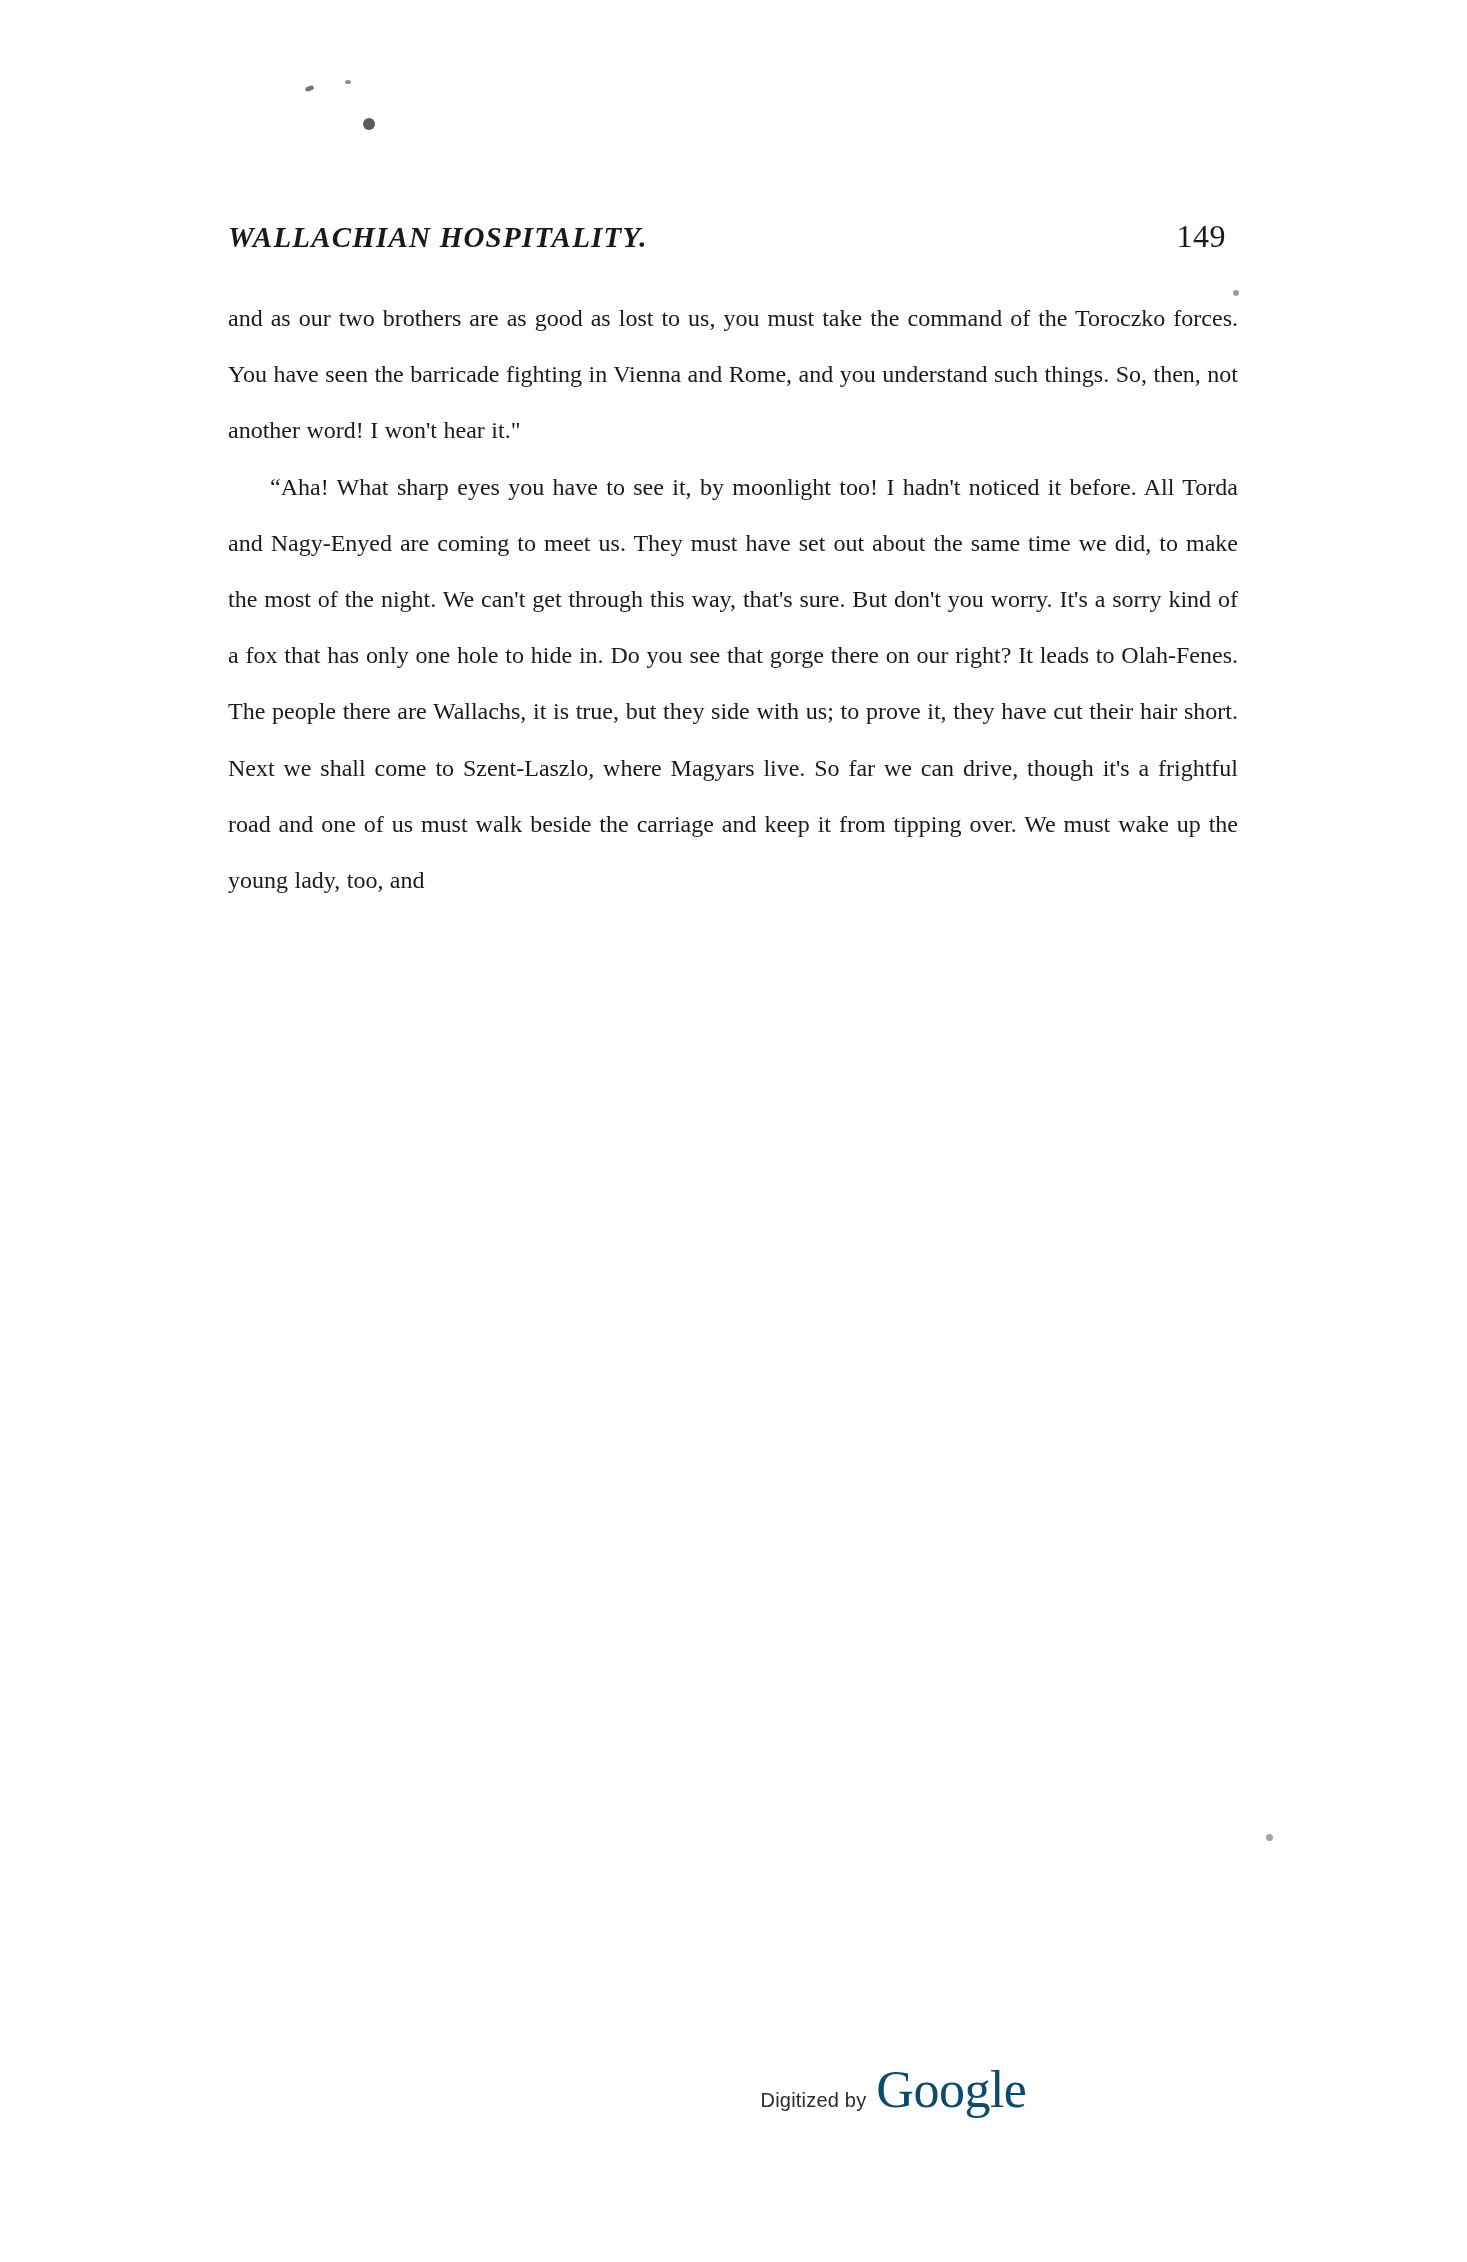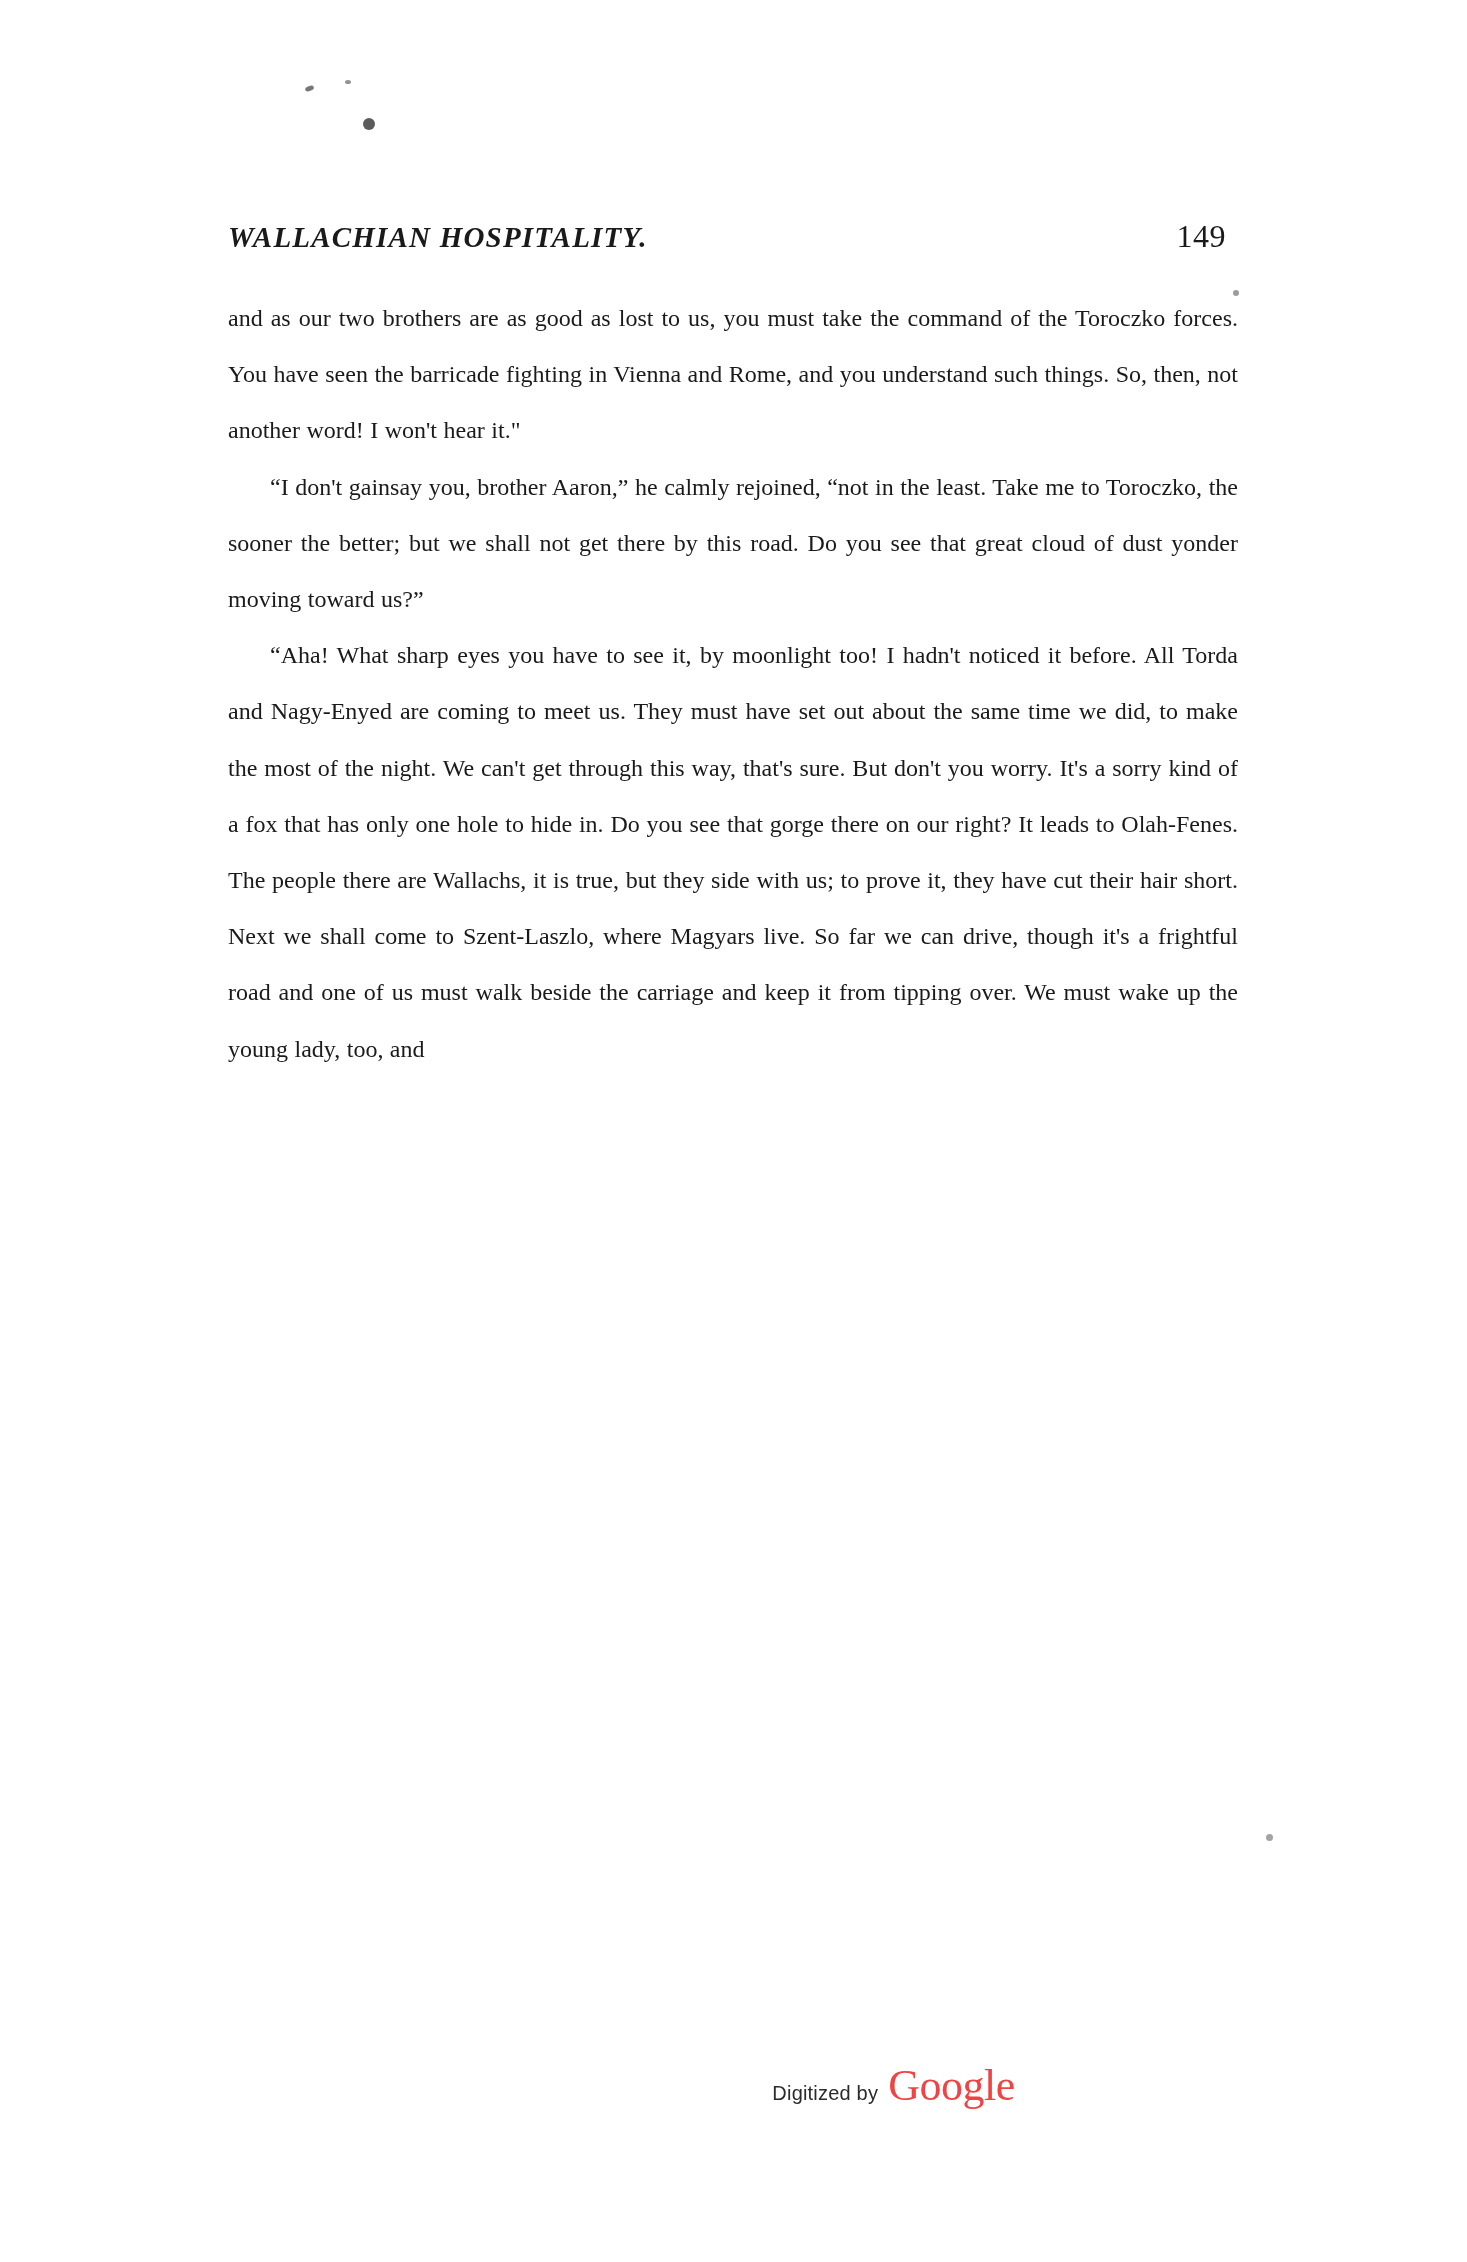--- a/index.html
+++ b/index.html
@@ -88,22 +88,22 @@
   }
   .dig-by {
     font-family: "Liberation Sans", sans-serif;
     font-size: 20px;
     color: #2b2b2b;
     letter-spacing: 0.2px;
     vertical-align: baseline;
   }
   .google-word {
     font-family: "Liberation Serif", serif;
-    font-size: 44px;
-    color: #ef4444;
+    font-size: 52px;
+    color: #0c4a6e;
     letter-spacing: -0.5px;
     vertical-align: baseline;
     margin-left: 10px;
   }
 </style>
 </head>
 <body>
 
 <div class="page">
 
@@ -113,21 +113,20 @@
   <span class="speck speck-d"></span>
   <span class="speck speck-e"></span>
 
   <div class="header">
     <span class="running-title">WALLACHIAN HOSPITALITY.</span>
     <span class="folio">149</span>
   </div>
 
   <div class="body-text">
     <p>and as our two brothers are as good as lost to us, you must take the command of the Toroczko forces. You have seen the barricade fighting in Vienna and Rome, and you understand such things.  So, then, not another word!   I won't hear it."</p>
-    <p class="indent">“I don't gainsay you, brother Aaron,” he calmly rejoined, “not in the least.   Take me to Toroczko, the sooner the better; but we shall not get there by this road.   Do you see that great cloud of dust yonder moving toward us?”</p>
     <p class="indent">“Aha!  What sharp eyes you have to see it, by moonlight too!  I hadn't noticed it before.  All Torda and Nagy-Enyed are coming to meet us. They must have set out about the same time we did, to make the most of the night.  We can't get through this way, that's sure.  But don't you worry. It's a sorry kind of a fox that has only one hole to hide in.  Do you see that gorge there on our right? It leads to Olah-Fenes.  The people there are Wallachs, it is true, but they side with us; to prove it, they have cut their hair short.  Next we shall come to Szent-Laszlo, where Magyars live.  So far we can drive, though it's a frightful road and one of us must walk beside the carriage and keep it from tipping over.  We must wake up the young lady, too, and</p>
   </div>
 
   <div class="footer">
     <span class="gbrand">
       <span class="dig-by">Digitized by</span><span class="google-word">Google</span>
     </span>
   </div>
 
 </div>

